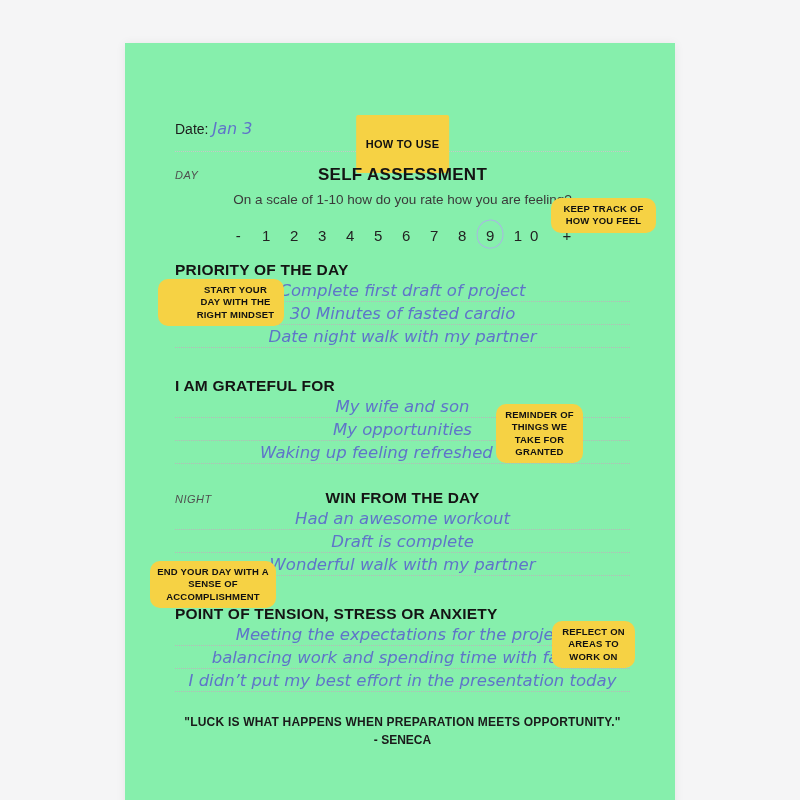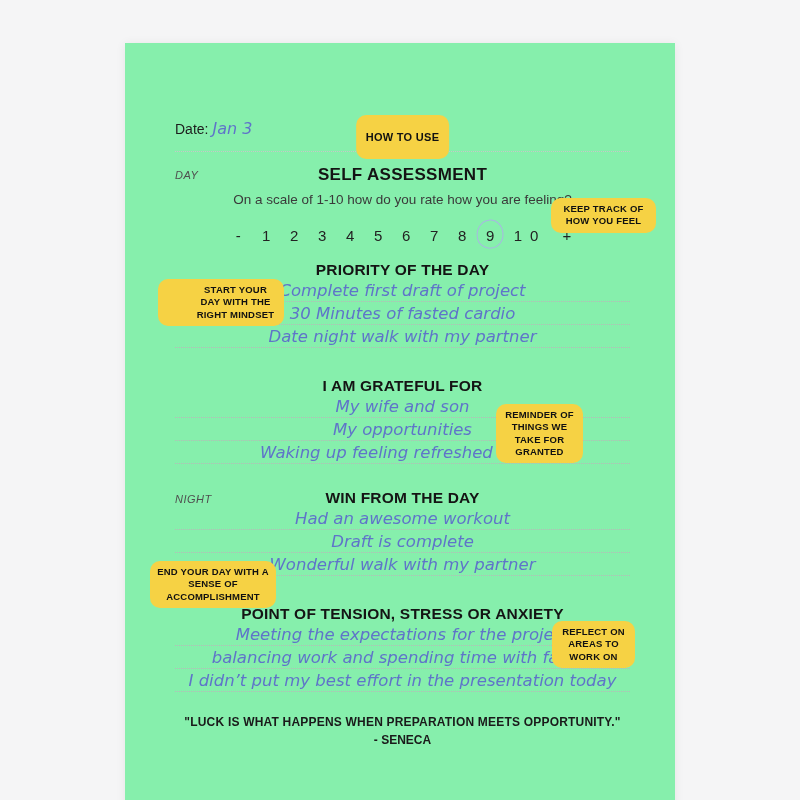--- a/index.html
+++ b/index.html
@@ -22,21 +22,21 @@
 
   
   .header-row { position:relative; padding-top:76px; height:108px; }
   .date-line { font-size:14px; color:#1c1c1c; }
   .hand { font-family:"DejaVu Sans", sans-serif; font-style:italic; color:#5f74c9; }
   .date-value { font-size:16px; margin-left:4px; }
   .pill {
     position:absolute; left:50%; top:72px; transform:translateX(-50%);
     background:#f6d244; color:#111;
     font-weight:700; font-size:11px; letter-spacing:.3px;
-    padding:16px 10px; border-radius:10px; white-space:nowrap;
+    padding:23px 10px; border-radius:2px; white-space:nowrap;
   }
   .divider { border-top:1px dotted #c6c6c6; }
 
   
   .section-head { position:relative; text-align:center; }
   .side-label {
     position:absolute; left:0; top:4px;
     font-style:italic; font-size:11px; letter-spacing:.5px; color:#4f4f4f;
   }
   h2.main-title { font-size:17px; letter-spacing:.3px; font-weight:700; }
@@ -54,21 +54,21 @@
   .scale-item.selected { position:relative; }
   .scale-item.selected::after {
     content:""; position:absolute; left:50%; top:50%;
     width:25px; height:27px;
     transform:translate(-50%,-53%) rotate(-5deg);
     border:1.5px solid #a8b7e2;
     border-radius:52% 48% 50% 50% / 56% 50% 50% 46%;
   }
 
   
-  .sec-title { text-align:center; font-size:15.5px; font-weight:700; letter-spacing:.2px; }
+  .sec-title { font-size:15.5px; font-weight:700; letter-spacing:.2px; }
   .t-priority { margin-top:11px; }
   .t-grateful { margin-top:29px; }
   .t-win { margin-top:25px; }
   .t-tension { margin-top:29px; }
   .entries { }
   .entry {
     height:23px; border-bottom:1px dotted #b8b8b8;
     text-align:center; overflow:visible;
   }
   .entry .hand { font-size:16.5px; line-height:23px; white-space:nowrap; }

